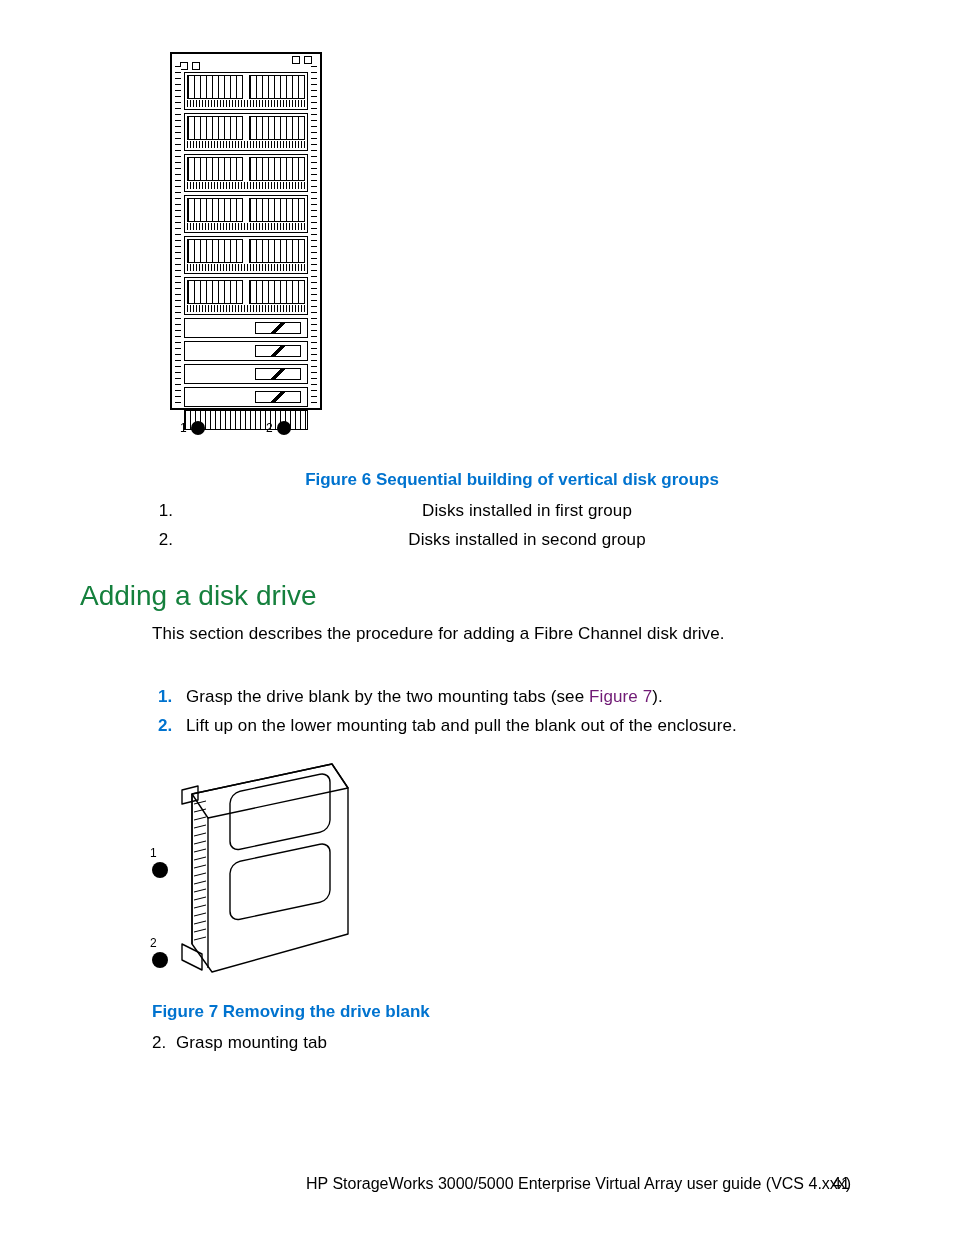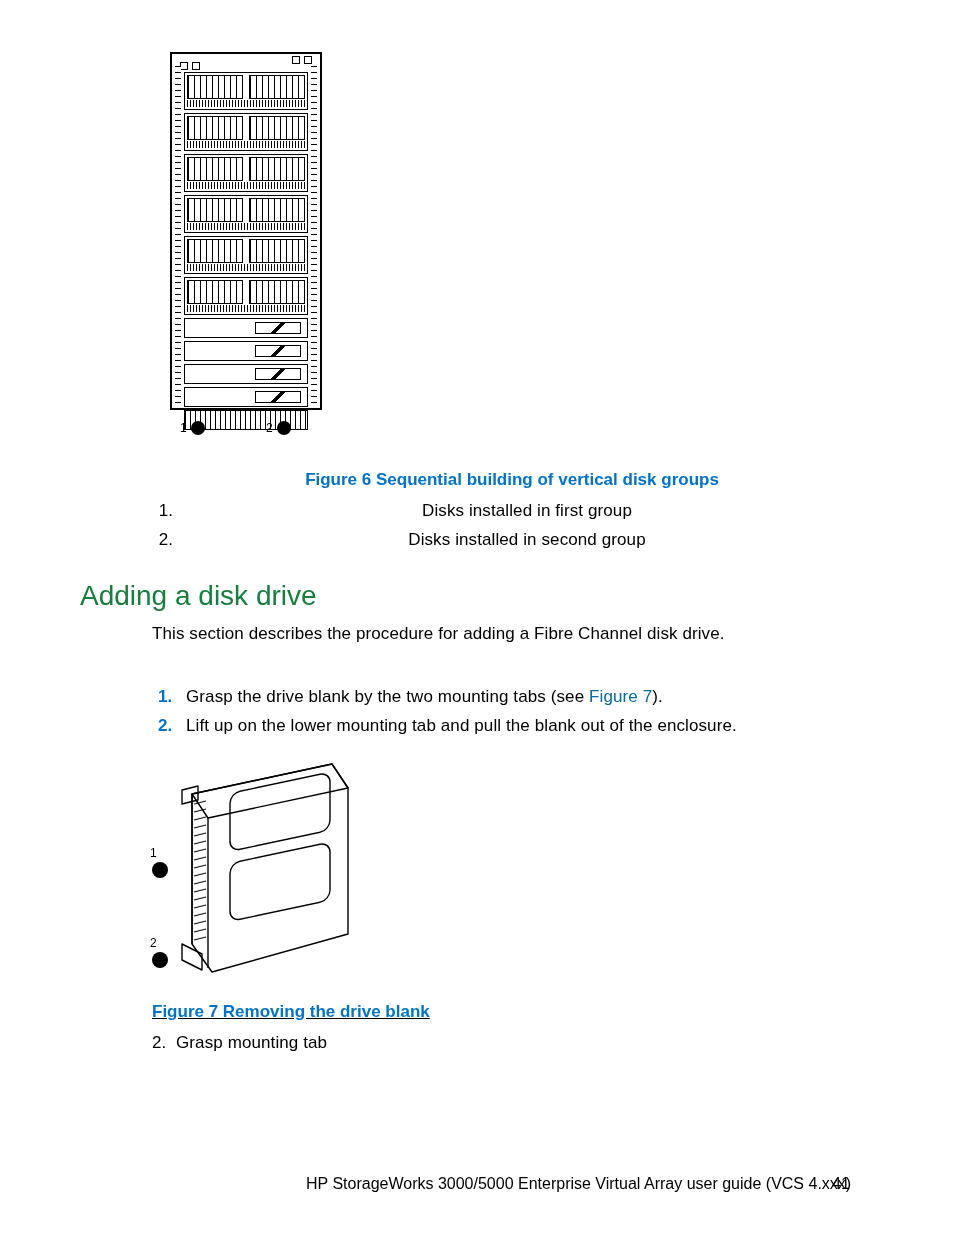--- a/index.html
+++ b/index.html
@@ -141,21 +141,21 @@
 
   
   .fig7 {
     position:absolute; left:152px; top:754px; width:210px; height:230px;
   }
   .fig7 svg { width:100%; height:100%; }
   .fig7 .odot {
     position:absolute; width:16px; height:16px; border-radius:50%; background:#000;
   }
 
-  .link { color:#0369a1; }
+  .link { color:#701a75; }
 
   .content-block { position:absolute; }
 </style>
 </head>
 <body>
 
 <div class="page">
 
   <div class="fig6">
     <div class="top-holes">
@@ -277,21 +277,21 @@
 
         <path d="M30 190 L50 200 L50 216 L30 206 Z"></path>
       </g>
     </svg>
     <div class="odot" style="left:0px; top:108px;"></div>
     <div class="odot" style="left:0px; top:198px;"></div>
     <span style="position:absolute; left:-2px; top:92px; font-size:12px;">1</span>
     <span style="position:absolute; left:-2px; top:182px; font-size:12px;">2</span>
   </div>
 
-  <div class="content-block" style="left:152px; top:1002px; width:720px;text-decoration:underline;">
+  <div class="content-block" style="left:152px; top:1002px; width:720px;">
     <p class="fig-caption">Figure 7 Removing the drive blank</p>
   </div>
   <div class="content-block body-text" style="left:152px; top:1032px; width:720px;">
     <div style="display:flex;">
       <div style="width:50%;">2.&nbsp;&nbsp;<span>Grasp mounting tab</span></div>
     </div>
   </div>
 
   <div class="footer">
     <span class="title">HP StorageWorks 3000/5000 Enterprise Virtual Array user guide (VCS 4.xxx)</span>

